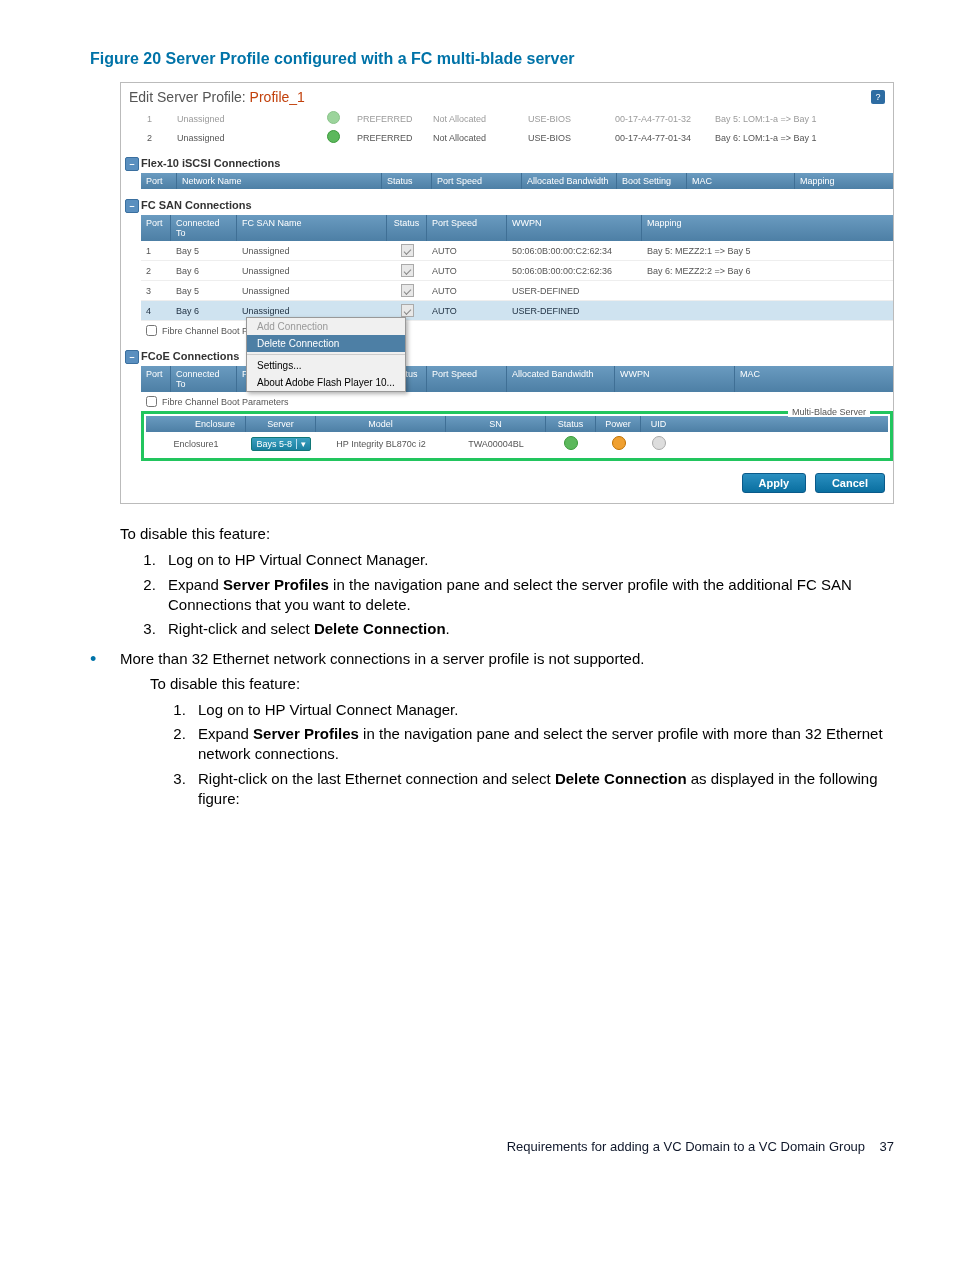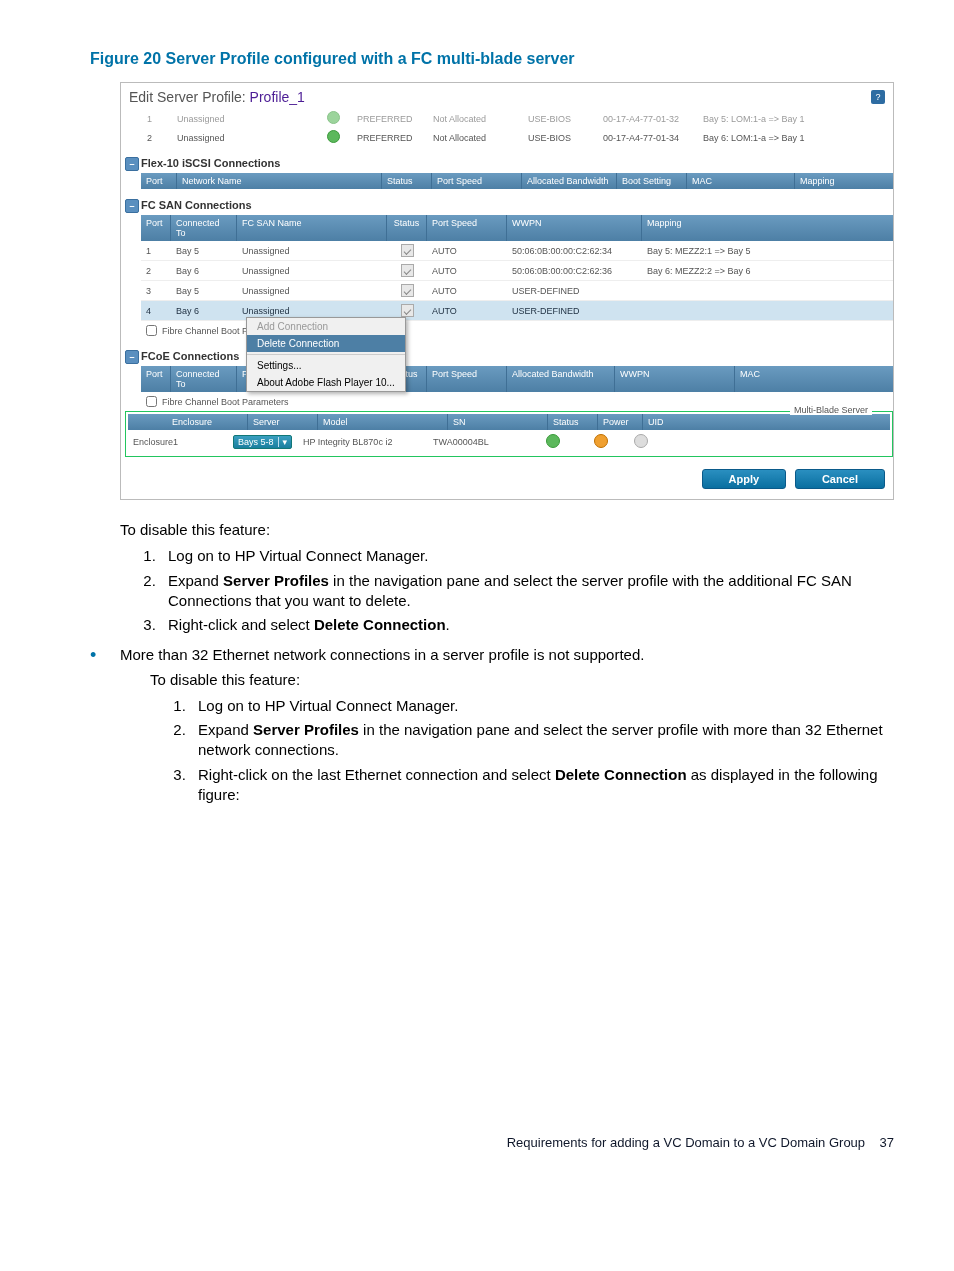--- a/index.html
+++ b/index.html
@@ -34,21 +34,21 @@
     padding: 6px 8px 4px 8px;
     display: flex;
     justify-content: space-between;
     align-items: center;
   }
   .panel-title {
     color: #555;
     font-size: 14px;
   }
   .panel-title .pname {
-    color: #4c1d95;
+    color: #c2410c;
   }
   .help-icon {
     width: 14px; height: 14px;
     background: #2d6ca2;
     border-radius: 2px;
     display: inline-block;
     text-align: center;
     color: #fff;
     font-size: 9px;
     line-height: 14px;
@@ -60,21 +60,21 @@
     font-size: 9px;
     color: #555;
     align-items: center;
     gap: 0;
   }
   .net-row .c1 { width: 30px; padding-left:18px;}
   .net-row .c2 { width: 150px; }
   .net-row .cicon { width: 30px; }
   .net-row .c3 { width: 76px; }
   .net-row .c4 { width: 95px; }
-  .net-row .c5 { width: 75px; }
+  .net-row .c5 { width: 87px; }
   .net-row .c6 { width: 100px; }
   .net-row .c7 { flex:1; }
   .ok-icon-sm {
     width: 11px; height: 11px; border-radius: 50%;
     background: #5cb85c; border:1px solid #3a9a3a;
     display:inline-block;
   }
 
   .section-label-row {
     position: relative;
@@ -207,21 +207,21 @@
     display: flex;
     background: linear-gradient(#6a9bc0, #4d7fa5);
     color: #fff;
     font-size: 9px;
   }
   .assign-head > div {
     padding: 3px 5px;
     border-right: 1px solid #3f6f95;
     box-sizing: border-box;
   }
-  .assign-head .col-enc { width: 120px; padding-left: 44px; }
+  .assign-head .col-enc { width: 100px; padding-left: 44px; }
   .assign-head .col-svr { width: 70px; }
   .assign-head .col-mod { width: 130px; }
   .assign-head .col-sn  { width: 100px; }
   .assign-head .col-st  { width: 50px; }
   .assign-head .col-pw  { width: 45px; }
   .assign-head .col-uid { width: 35px; border-right:none;}
 
   .assign-row {
     display: flex;
     font-size: 9px;
@@ -250,24 +250,25 @@
     display:inline-flex;
     align-items:center;
     gap:4px;
   }
   .bay-select .arrow {
     border-left:1px solid #bde;
     padding-left:4px;
   }
 
   .fieldset-like {
-    margin-left: 4px;
-    border: 1px solid #22c55e;
+    margin-left: 20px;
+    border: 3px solid #22c55e;
     position: relative;
     padding: 2px;
+    text-align: center;
   }
   .fieldset-like .legend {
     position: absolute;
     top: -7px;
     right: 20px;
     background: #fff;
     padding: 0 4px;
     font-size: 9px;
     color: #555;
   }
@@ -284,21 +285,21 @@
     width: 12px; height: 12px; border-radius: 50%;
     background: #ddd; border:1px solid #aaa; display:inline-block;
   }
 
   .btn-row {
     text-align: right;
     padding: 12px 8px 10px 8px;
   }
   .btn {
     display: inline-block;
-    padding: 3px 26px;
+    padding: 3px 16px;
     color: #fff;
     font-size: 11px;
     font-weight: bold;
     border: 1px solid #0a5a8a;
     border-radius: 3px;
     background: linear-gradient(#2a8fc0, #0a6fa0);
     margin-left: 6px;
   }
 
   

